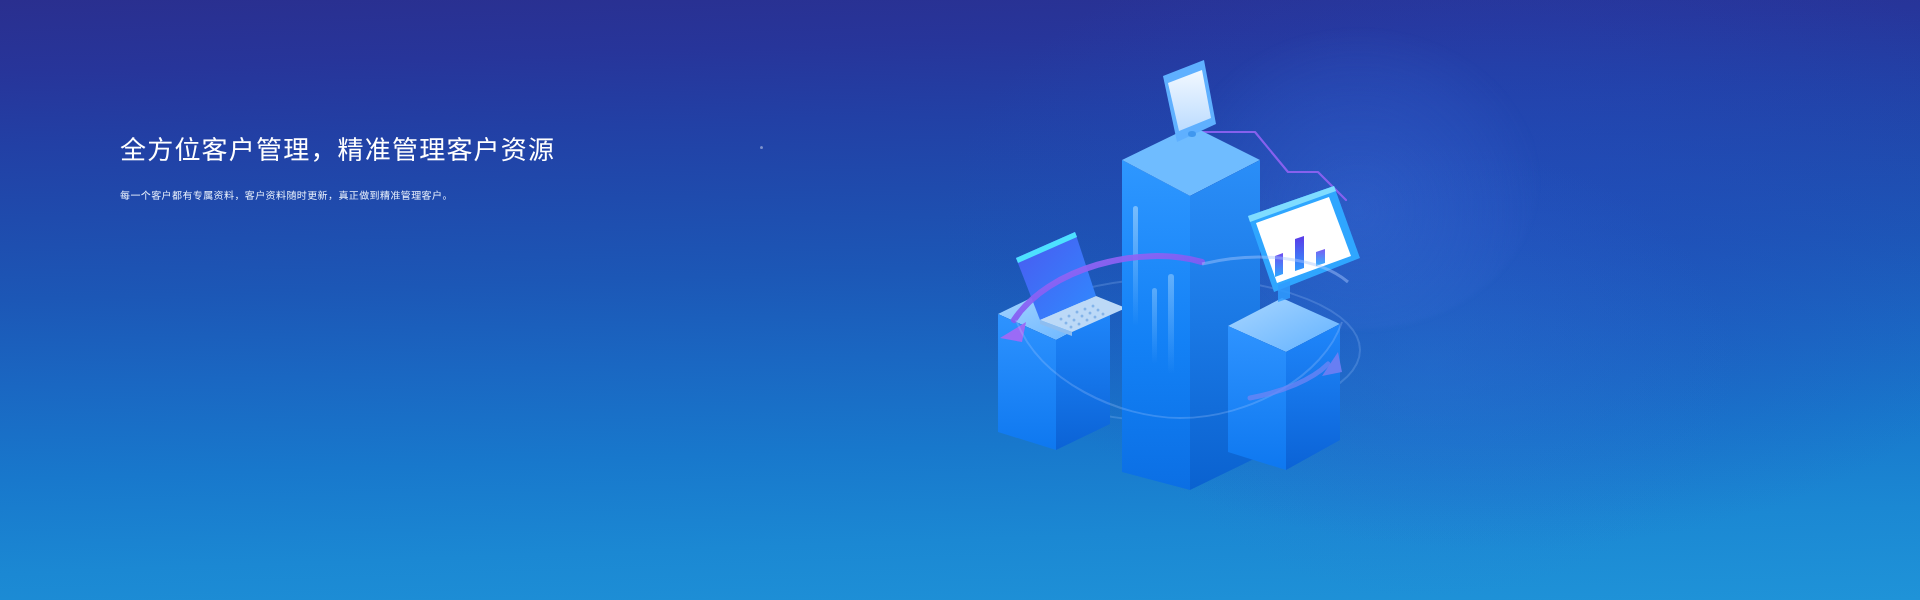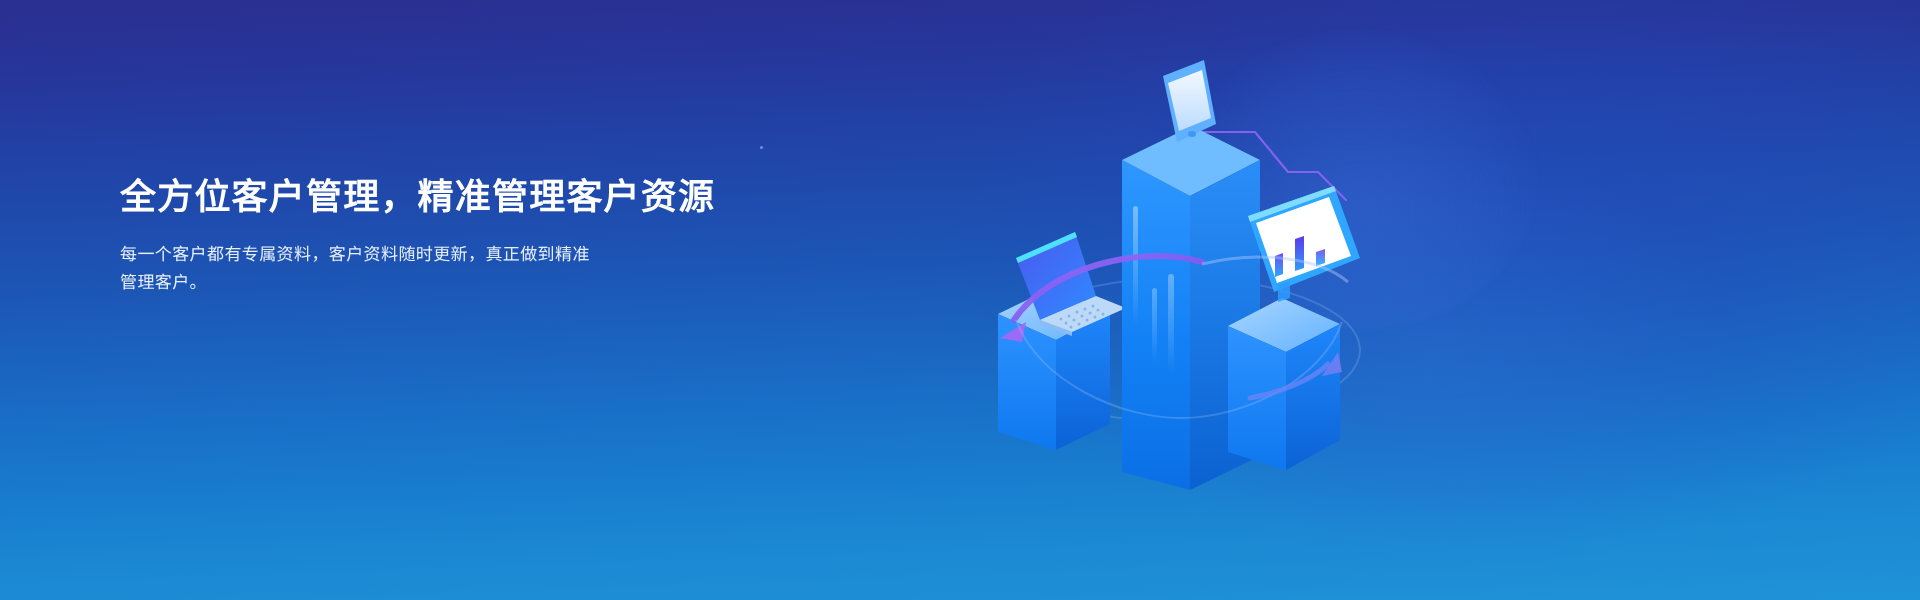--- a/index.html
+++ b/index.html
@@ -53,31 +53,30 @@
     border-radius:50%;
   }
 
   
   .copy {
     position:absolute;
     left:120px; top:134px;
     width:620px;
   }
   .headline {
-    font-size:36px;
-    font-weight:bold;
+    font-size:26px;
+    font-weight:normal;
     color:#ffffff;
     letter-spacing:1.2px;
     line-height:1.3;
     white-space:nowrap;
-    margin-top:40px;
   }
   .subcopy {
     margin-top:20px;
-    font-size:17px;
+    font-size:10px;
     color:#e7effb;
     line-height:1.65;
     letter-spacing:0.4px;
     width:480px;
   }
   .cta {
     margin-top:36px;
     display:inline-flex;
     align-items:center;
     justify-content:center;

